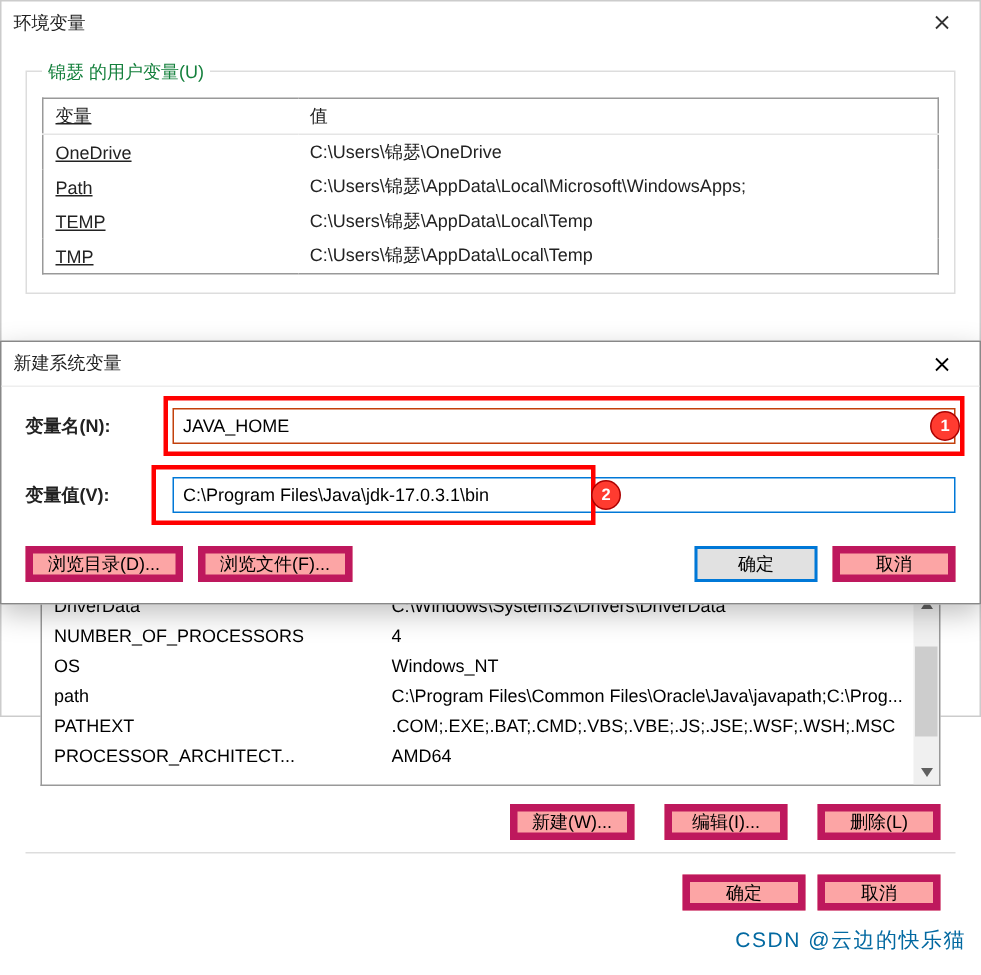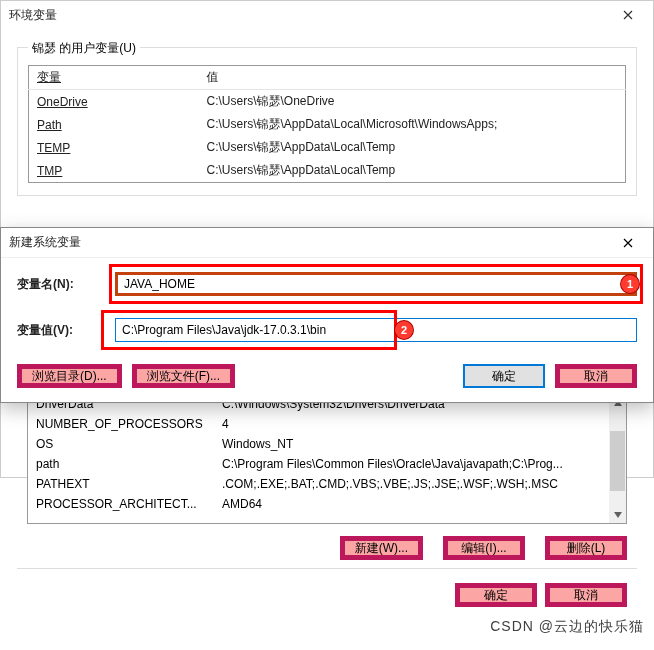--- a/index.html
+++ b/index.html
@@ -3,52 +3,52 @@
 <meta charset="utf-8">
 <style>
   * { box-sizing: border-box; font-family: "Microsoft YaHei", "Segoe UI", Tahoma, sans-serif; font-size: 12px; }
   body { margin: 0; width: 654px; height: 650px; background: #fff; position: relative; overflow: hidden; }
   .win { position: absolute; background: #fff; border: 1px solid #ccc; }
   .titlebar { display: flex; align-items: center; justify-content: space-between; height: 28px; padding: 0 8px; }
   .title { color: #222; }
   .close-x svg { width: 10px; height: 10px; display: block; }
   .close-x { padding: 4px 12px; }
   .group { border: 1px solid #ddd; margin: 8px 16px; padding: 8px 10px 12px; }
-  .group-label { position: relative; top: -16px; background: #fff; display: inline-block; padding: 0 4px; color: #000000; }
+  .group-label { position: relative; top: -16px; background: #fff; display: inline-block; padding: 0 4px; color: #15803d; }
   .tbl { width: 100%; border: 1px solid #999; border-collapse: collapse; margin-top: -8px; }
   .tbl th, .tbl td { text-align: left; padding: 3px 8px; font-weight: normal; color: #222; white-space: nowrap; overflow: hidden; }
   .tbl th { border-bottom: 1px solid #e5e5e5; background: #fff; }
   .tbl th + th, .tbl td + td { border-left: 0; }
   .col1 { width: 170px; text-decoration: underline; }
   .btn-row { display: flex; justify-content: flex-end; gap: 20px; margin: 12px 16px 8px; }
   .btn { min-width: 82px; height: 24px; border: 5px solid #be185d; background: #fca5a5; padding: 0 10px; display: inline-flex; align-items: center; justify-content: center; cursor: default; }
   .btn.primary { border: 2px solid #0078d7; background: #e1e1e1; }
   
   .dlg { position: absolute; left: 0; top: 227px; width: 654px; background: #fff; border: 1px solid #888; box-shadow: 0 6px 18px rgba(0,0,0,0.25); z-index: 10; }
   .dlg .titlebar { height: 30px; border-bottom: 1px solid #eee; }
   .form-row { display: flex; align-items: center; margin: 14px 16px; gap: 12px; position: relative; }
   .form-label { width: 86px; color: #222; font-weight: bold; }
   .form-input-wrap { flex: 1; position: relative; }
-  .form-input { width: 100%; height: 24px; border: 3px solid #c2410c; padding: 0 6px; outline: none; }
+  .form-input { width: 100%; height: 24px; border: 1px solid #c2410c; padding: 0 6px; outline: none; }
   .form-input.focus { border: 1px solid #0078d7; }
   .redbox { position: absolute; border: 3px solid #ff0000; pointer-events: none; }
   .badge { position: absolute; width: 18px; height: 18px; border-radius: 50%; background: #ff3b30; color: #fff; display: flex; align-items: center; justify-content: center; font-size: 11px; font-weight: bold; box-shadow: 0 0 0 1px #a00; }
   .dlg-btn-row { display: flex; gap: 10px; padding: 8px 16px 14px; }
   .dlg-btn-row .spacer { flex: 1; }
   
   .syslist { border-left: 1px solid #999; border-right: 1px solid #999; border-bottom: 1px solid #999; margin: 0 26px; background: #fff; overflow: hidden; position: relative; }
-  .syslist-row { display: flex; padding: 3px 8px; }
+  .syslist-row { display: flex; padding: 3px 8px; gap: 39px; }
   .syslist-row .c1 { width: 186px; white-space: nowrap; overflow: hidden; text-overflow: ellipsis; }
   .syslist-row .c2 { flex: 1; white-space: nowrap; overflow: hidden; text-overflow: ellipsis; }
   .scrollbar { position: absolute; right: 0; top: 0; bottom: 0; width: 17px; background: #f0f0f0; display: flex; flex-direction: column; align-items: center; }
   .sb-btn { width: 17px; height: 17px; display: flex; align-items: center; justify-content: center; }
   .sb-thumb { width: 15px; background: #cdcdcd; flex: 0 0 auto; }
   .sb-track { flex: 1; }
   .footer-btns { display: flex; justify-content: flex-end; gap: 8px; margin: 14px 26px 10px; }
-  .watermark { position: absolute; right: 10px; bottom: 14px; color: #404040; font-size: 14px; letter-spacing: 1px; pointer-events: none; }
+  .watermark { position: absolute; right: 10px; bottom: 14px; color: #0369a1; font-size: 14px; letter-spacing: 1px; pointer-events: none; }
 </style>
 </head>
 <body>
 
 <div class="win" style="left:0; top:0; width:654px; height:478px;">
   <div class="titlebar">
     <span class="title">环境变量</span>
     <span class="close-x">
       <svg viewBox="0 0 10 10">
           <path d="M1 1 L9 9 M9 1 L1 9" stroke="#333" stroke-width="1.2"></path>

